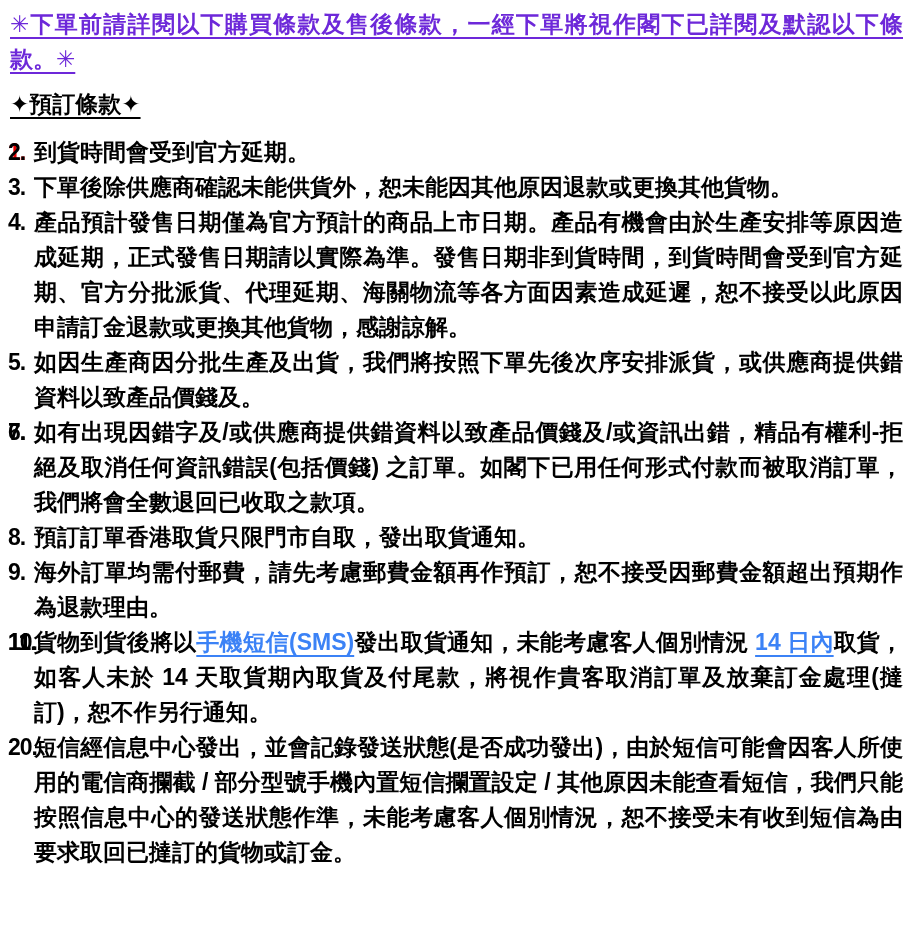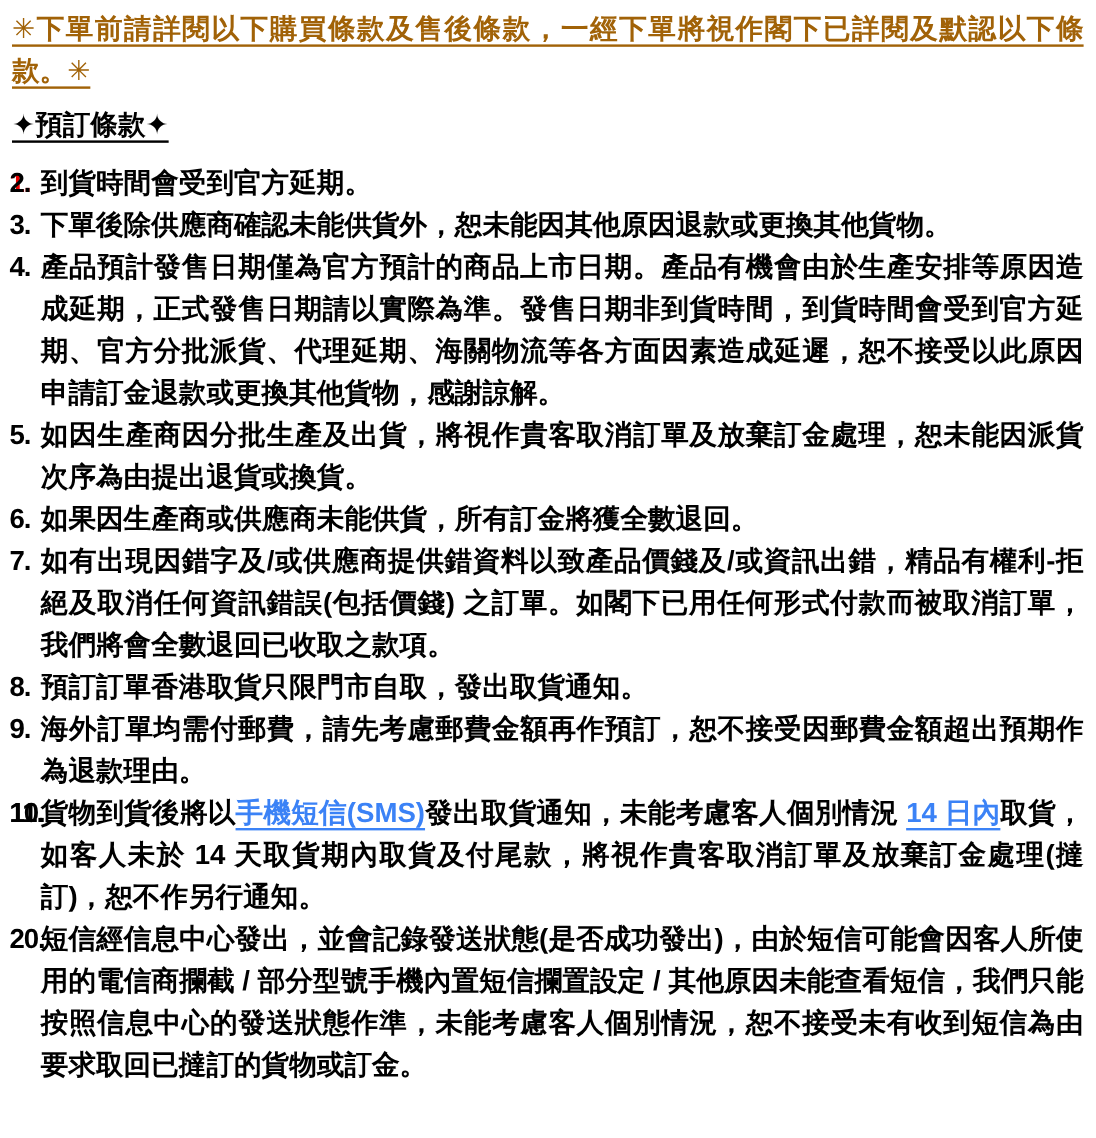--- a/index.html
+++ b/index.html
@@ -14,21 +14,21 @@
     color: #000000;
     font-family: "Liberation Sans", "DejaVu Sans", sans-serif;
     font-weight: 700;
     font-size: 23px;
     line-height: 35px;
   }
   .doc {
     padding: 7px 10px 0 8px;
   }
   .header-notice {
-    color: #a16207;
+    color: #6d28d9;
     text-decoration: underline;
     text-decoration-thickness: 2px;
     text-underline-offset: 5px;
     margin: 0 0 10px 2px;
     text-align: justify;
   }
   .section-title {
     color: #000000;
     text-decoration: underline;
     text-decoration-thickness: 2px;
@@ -71,22 +71,22 @@
 
   <div>
     <span class="section-title">✦預訂條款✦</span>
   </div>
 
   <div class="terms-list">
       <div class="term red-item"><span class="num">1.</span></div>
       <div class="term"><span class="num">2.</span><span><span class="run-plain">到貨時間會受到官方延期。</span></span></div>
       <div class="term"><span class="num">3.</span><span><span class="run-plain">下單後除供應商確認未能供貨外，恕未能因其他原因退款或更換其他貨物。</span></span></div>
       <div class="term"><span class="num">4.</span><span><span class="run-plain">產品預計發售日期僅為官方預計的商品上市日期。產品有機會由於生產安排等原因造成延期，正式發售日期請以實際為準。發售日期非到貨時間，到貨時間會受到官方延期、官方分批派貨、代理延期、海關物流等各方面因素造成延遲，恕不接受以此原因申請訂金退款或更換其他貨物，感謝諒解。</span></span></div>
-      <div class="term"><span class="num">5.</span><span><span class="run-plain">如因生產商因分批生產及出貨，將視作貴客取消訂單及放棄訂金處理，恕未能因派貨次序為由提出退貨或換貨。</span></span></div>
-      <div class="term"><span class="num">6.</span><span><span class="run-plain">如果因生產商或供應商未能供貨，所有訂金將獲全數退回。</span></span></div>
+      <div class="term"><span class="num">5.</span><span><span class="run-plain">如因生產商因分批生產及出貨，我們將按照下單先後次序安排派貨，或供應商提供錯資料以致產品價錢及。</span></span></div>
+      <div class="term"><span class="num">6.</span></div>
       <div class="term"><span class="num">7.</span><span><span class="run-plain">如有出現因錯字及/或供應商提供錯資料以致產品價錢及/或資訊出錯，精品有權利-拒絕及取消任何資訊錯誤(包括價錢) 之訂單。如閣下已用任何形式付款而被取消訂單，我們將會全數退回已收取之款項。</span></span></div>
       <div class="term"><span class="num">8.</span><span><span class="run-plain">預訂訂單香港取貨只限門市自取，發出取貨通知。</span></span></div>
       <div class="term"><span class="num">9.</span><span><span class="run-plain">海外訂單均需付郵費，請先考慮郵費金額再作預訂，恕不接受因郵費金額超出預期作為退款理由。</span></span></div>
       <div class="term"><span class="num">10.</span></div>
       <div class="term"><span class="num">11.</span><span><span class="run-plain">貨物到貨後將以</span><span class="run-red-underline">手機短信(SMS)</span><span class="run-plain">發出取貨通知，未能考慮客人個別情況 </span><span class="run-red-underline">14 日內</span><span class="run-plain">取貨，如客人未於 14 天取貨期內取貨及付尾款，將視作貴客取消訂單及放棄訂金處理(撻訂)，恕不作另行通知。</span></span></div>
       <div class="term"><span class="num">20.</span><span><span class="run-plain">短信經信息中心發出，並會記錄發送狀態(是否成功發出)，由於短信可能會因客人所使用的電信商攔截 / 部分型號手機內置短信攔置設定 / 其他原因未能查看短信，我們只能按照信息中心的發送狀態作準，未能考慮客人個別情況，恕不接受未有收到短信為由要求取回已撻訂的貨物或訂金。</span></span></div>
     </div>
 </div>
 
 </body></html>

